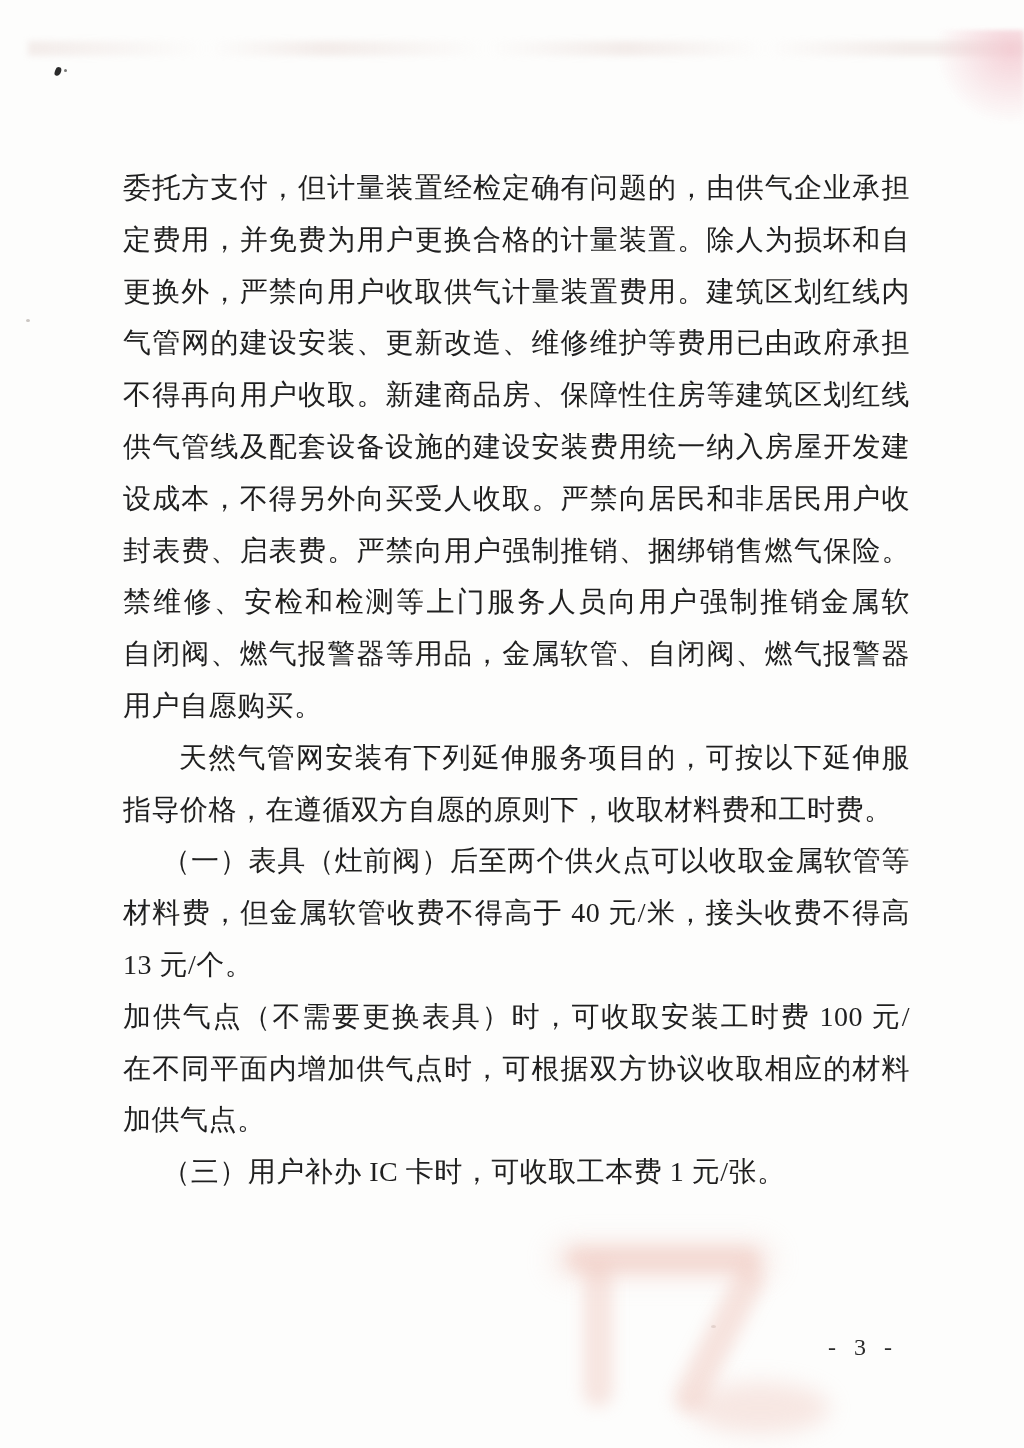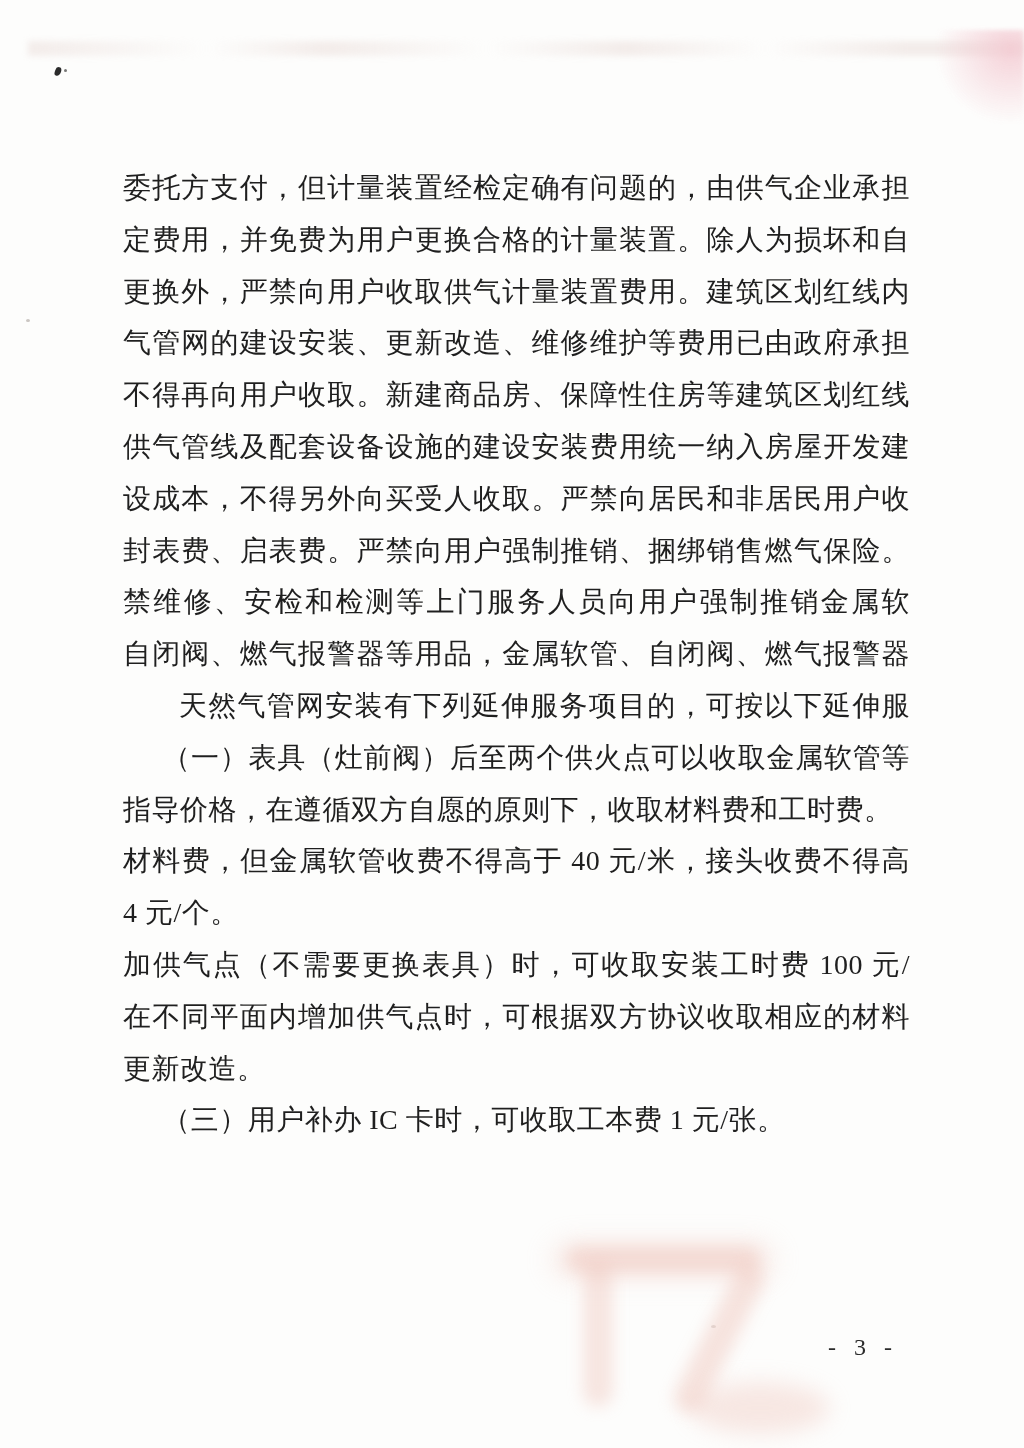--- a/index.html
+++ b/index.html
@@ -108,26 +108,27 @@
     <div class="line just">委托方支付，但计量装置经检定确有问题的，由供气企业承担检</div>
     <div class="line just">定费用，并免费为用户更换合格的计量装置。除人为损坏和自愿</div>
     <div class="line just">更换外，严禁向用户收取供气计量装置费用。建筑区划红线内供</div>
     <div class="line just">气管网的建设安装、更新改造、维修维护等费用已由政府承担的，</div>
     <div class="line just">不得再向用户收取。新建商品房、保障性住房等建筑区划红线内</div>
     <div class="line just">供气管线及配套设备设施的建设安装费用统一纳入房屋开发建</div>
     <div class="line just">设成本，不得另外向买受人收取。严禁向居民和非居民用户收取</div>
     <div class="line just">封表费、启表费。严禁向用户强制推销、捆绑销售燃气保险。严</div>
     <div class="line just">禁维修、安检和检测等上门服务人员向用户强制推销金属软管、</div>
     <div class="line just">自闭阀、燃气报警器等用品，金属软管、自闭阀、燃气报警器由</div>
+    <div class="line">用户自愿购买。</div>
     <div class="line just indent">天然气管网安装有下列延伸服务项目的，可按以下延伸服务</div>
+    <div class="line">指导价格，在遵循双方自愿的原则下，收取材料费和工时费。</div>
     <div class="line just indent-paren">（一）表具（灶前阀）后至两个供火点可以收取金属软管等</div>
-    <div class="line">指导价格，在遵循双方自愿的原则下，收取材料费和工时费。</div>
     <div class="line just">材料费，但金属软管收费不得高于 40 元/米，接头收费不得高于</div>
-    <div class="line">4 元/个。</div>
+    <div class="line">13 元/个。</div>
     <div class="line just">加供气点（不需要更换表具）时，可收取安装工时费 100 元/户。</div>
     <div class="line just">在不同平面内增加供气点时，可根据双方协议收取相应的材料费</div>
-    <div class="line">更新改造。</div>
+    <div class="line">加供气点。</div>
     <div class="line indent-paren">（三）用户补办 IC 卡时，可收取工本费 1 元/张。</div>
   </div>
 
   <div class="page-number">- 3 -</div>
 
 </div>
 
 </body></html>

